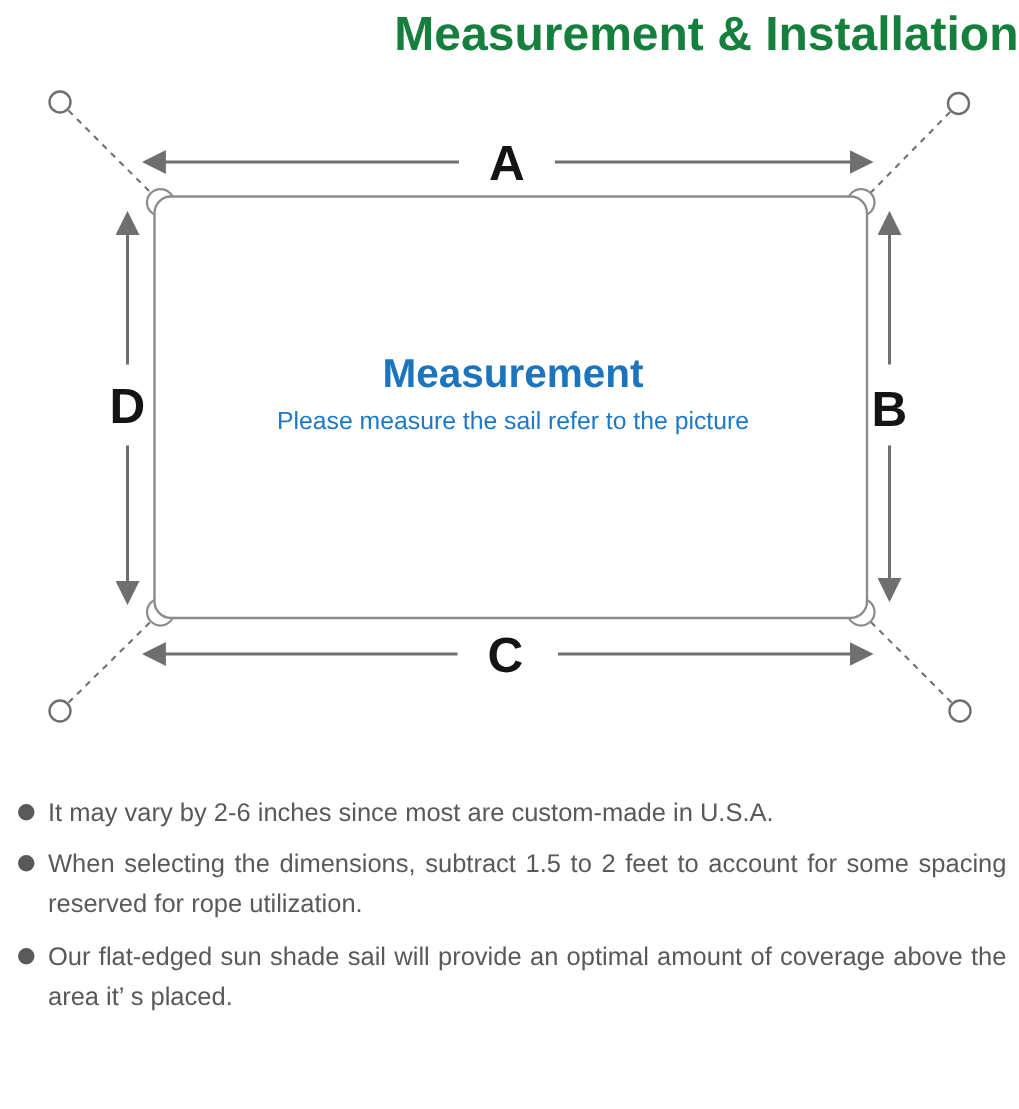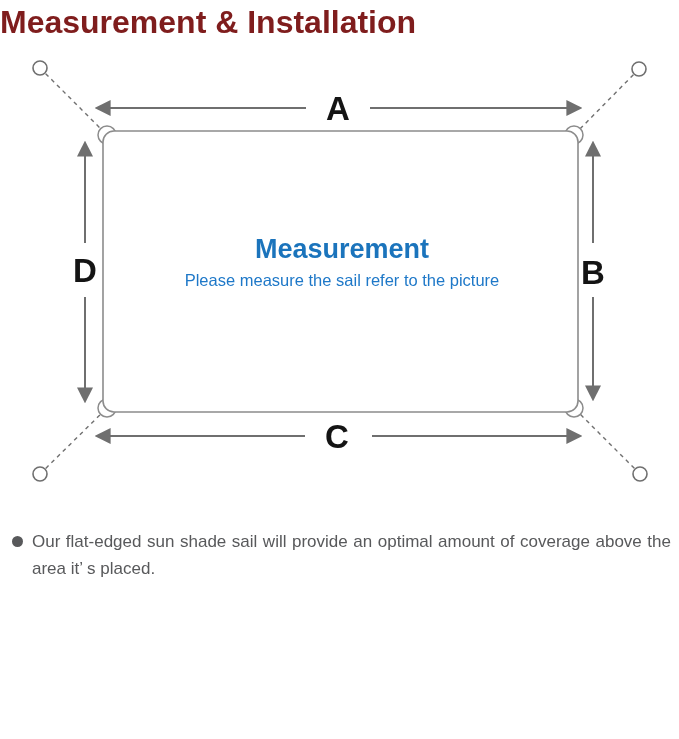--- a/index.html
+++ b/index.html
@@ -13,22 +13,22 @@
     font-family: "Liberation Sans", sans-serif;
     overflow: hidden;
   }
   .page {
     width: 679px;
     height: 739px;
     background: #ffffff;
     position: relative;
   }
   .title {
-    text-align: left;
-    color: #7f1d1d;
+    text-align: right;
+    color: #15803d;
     font-size: 32px;
     font-weight: bold;
     letter-spacing: 0px;
     padding-top: 4px;
     height: 46px;
     box-sizing: border-box;
     white-space: nowrap;
   }
   .diagram-wrap {
     width: 679px;
@@ -109,17 +109,25 @@
       <text x="593" y="238" text-anchor="middle" font-size="33" font-weight="bold" fill="#141414" font-family="Liberation Sans, sans-serif">B</text>
 
       <text x="342" y="212" text-anchor="middle" font-size="27" font-weight="bold" fill="#1b74bc" font-family="Liberation Sans, sans-serif">Measurement</text>
       <text x="342" y="240" text-anchor="middle" font-size="16.5" fill="#1e78c8" font-family="Liberation Sans, sans-serif">Please measure the sail refer to the picture</text>
     </svg>
   </div>
 
   <div class="bullets">
     <div class="bullet-item">
       <span class="bullet-dot"></span>
+      <span class="bullet-text">It may vary by 2-6 inches since most are custom-made in U.S.A.</span>
+    </div>
+    <div class="bullet-item">
+      <span class="bullet-dot"></span>
+      <span class="bullet-text">When selecting the dimensions, subtract 1.5 to 2 feet to account for some spacing reserved for rope utilization.</span>
+    </div>
+    <div class="bullet-item">
+      <span class="bullet-dot"></span>
       <span class="bullet-text">Our flat-edged sun shade sail will provide an optimal amount of coverage above the area it’ s placed.</span>
     </div>
   </div>
 
 </div>
 
 </body></html>

